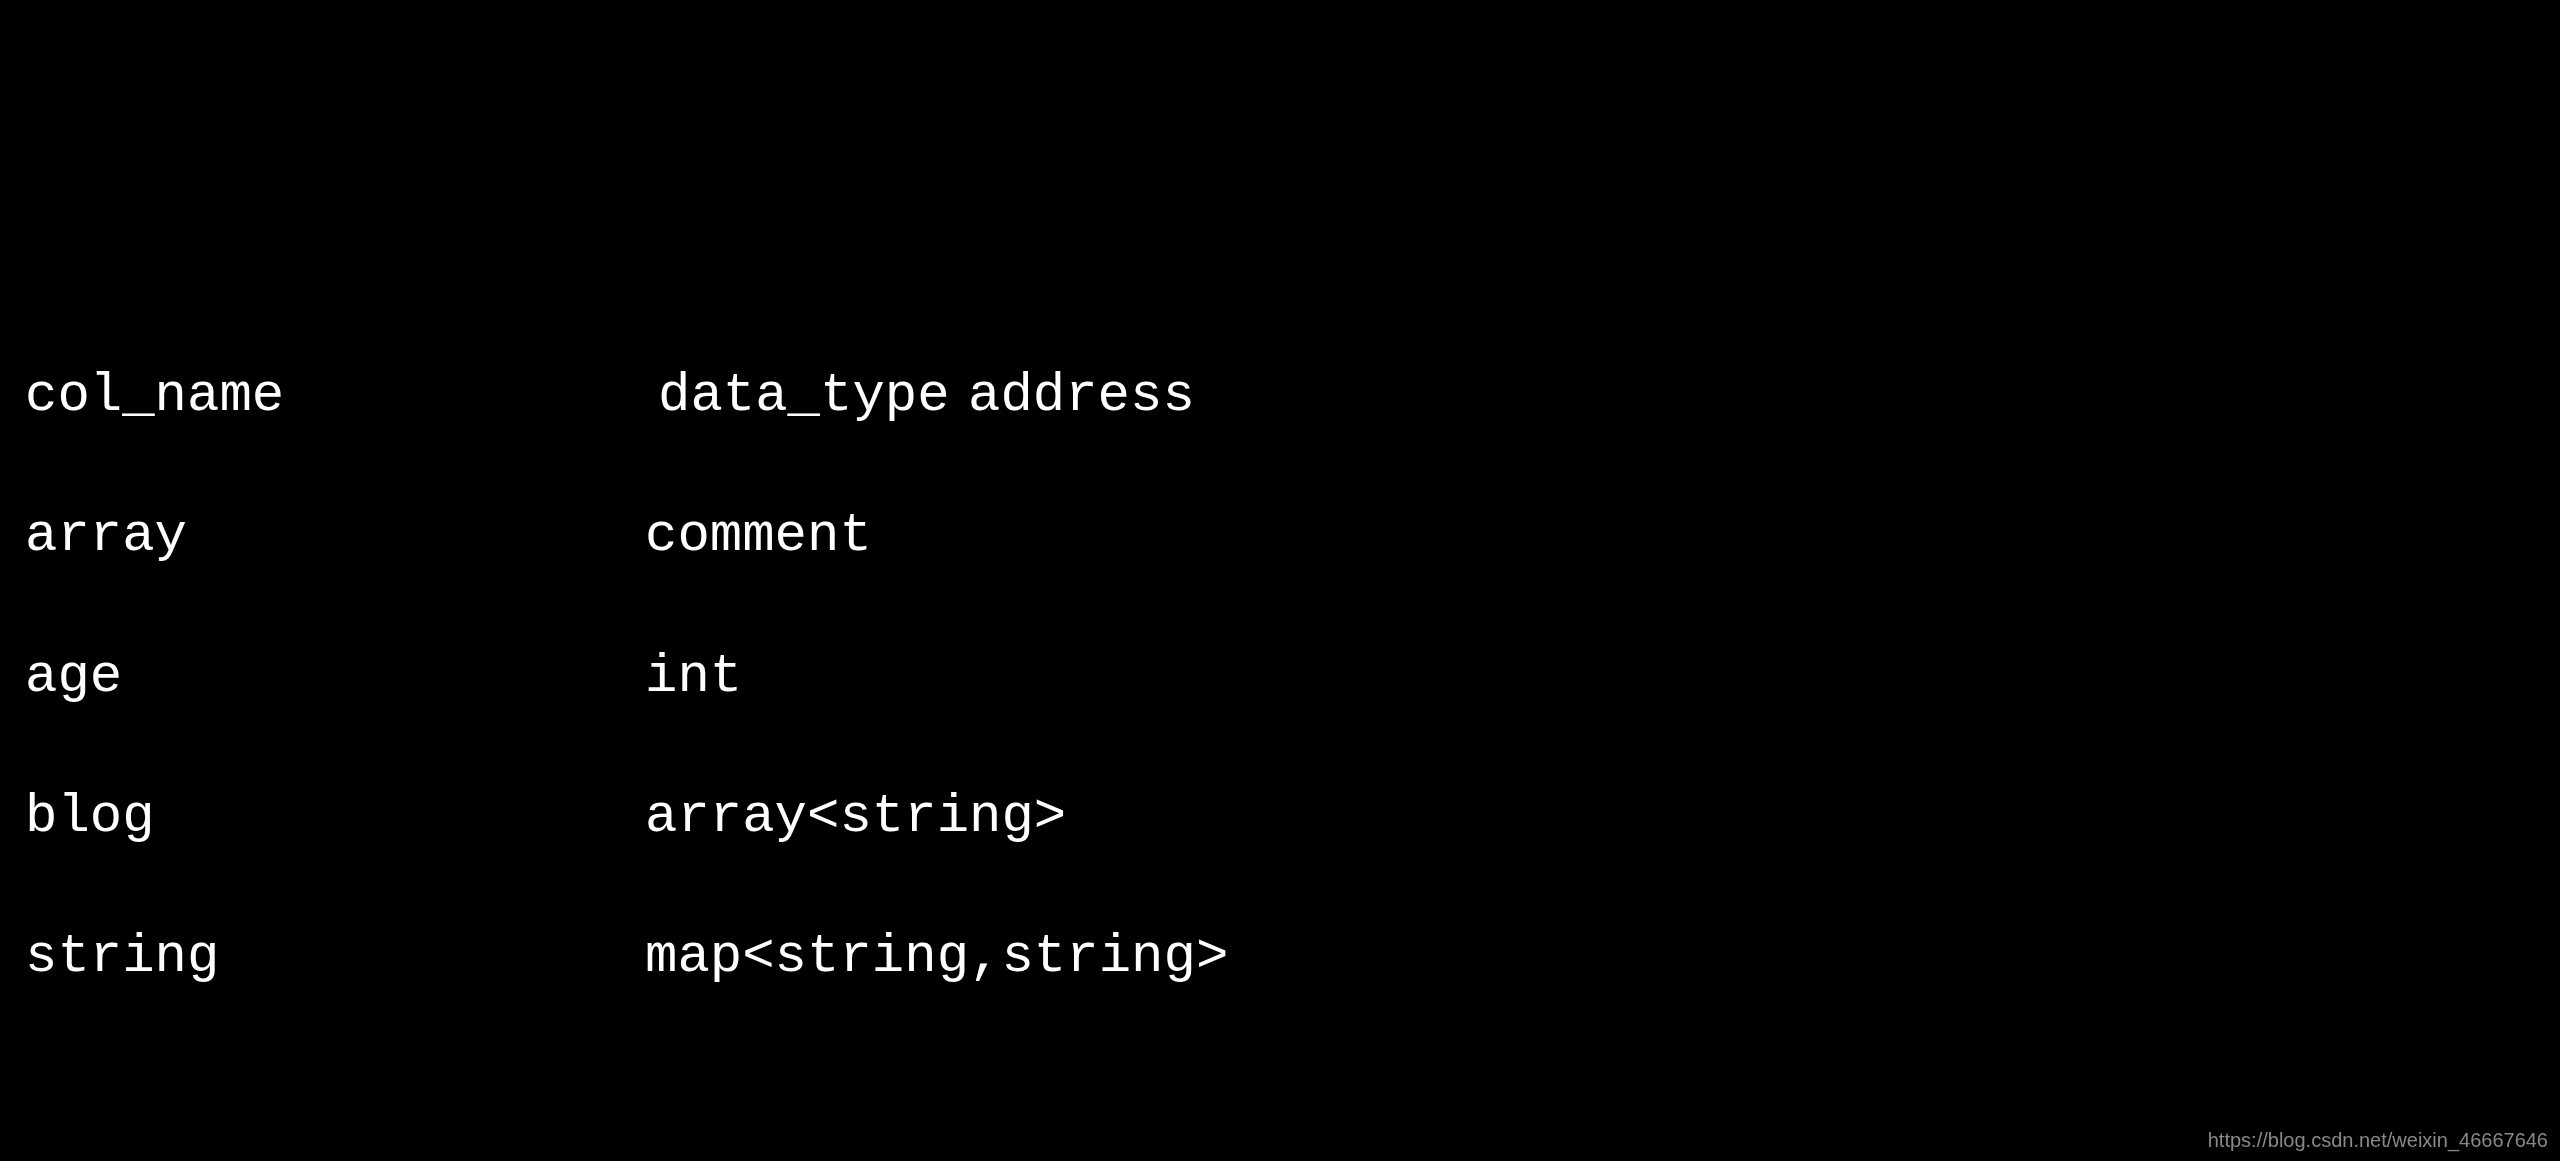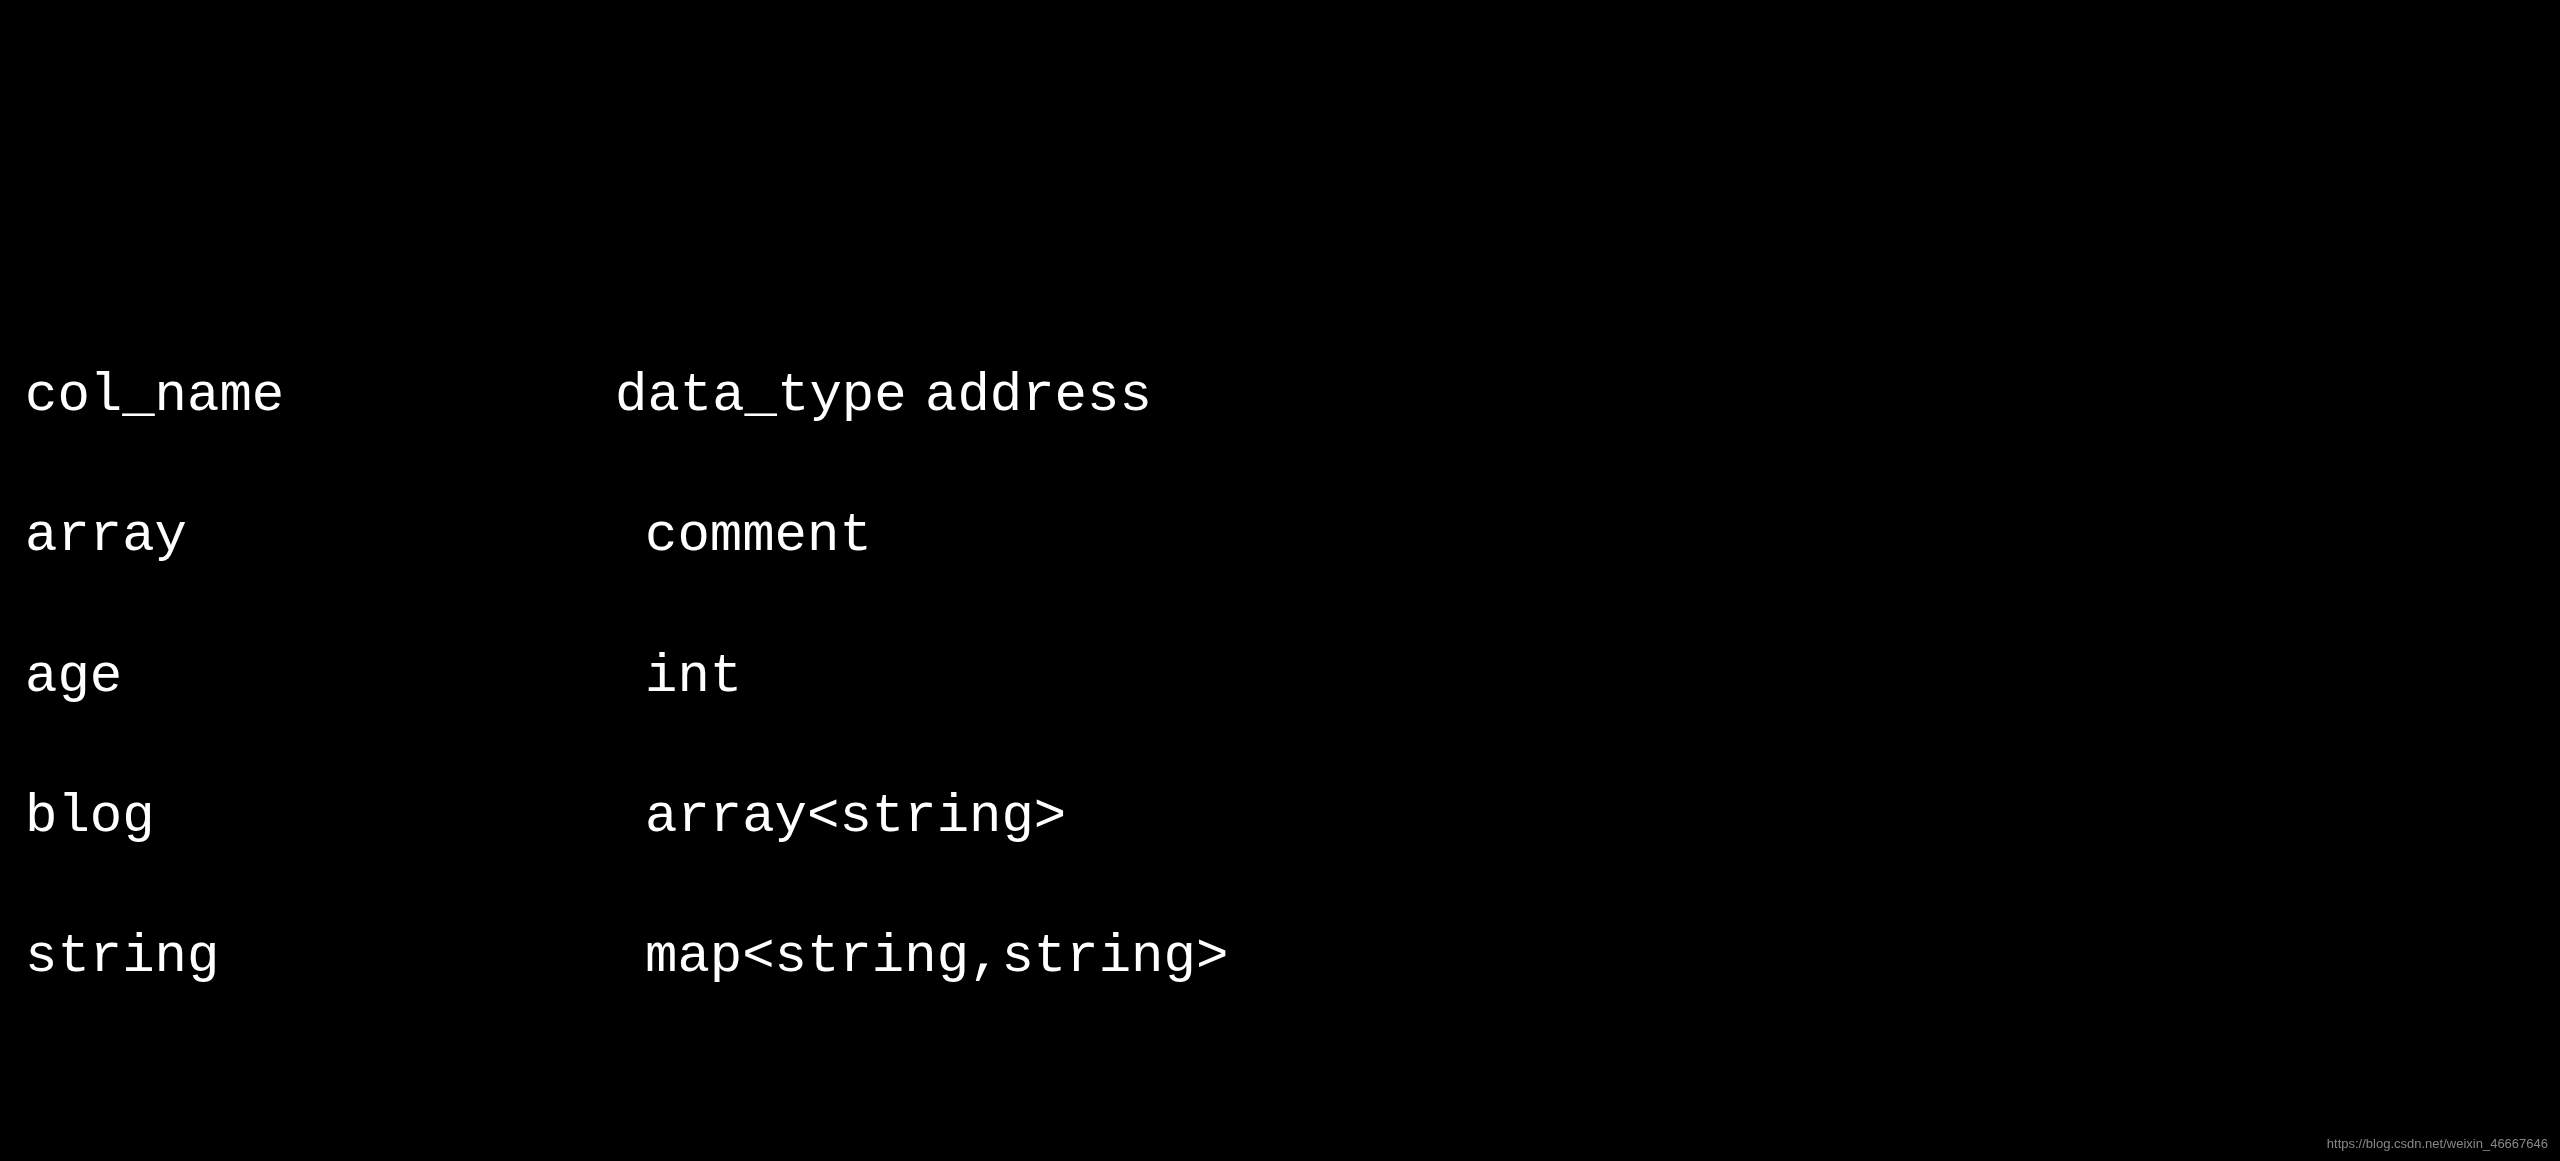--- a/index.html
+++ b/index.html
@@ -22,21 +22,21 @@
     }
     
     .terminal-output {
       white-space: pre;
     }
     
     .watermark {
       position: absolute;
       bottom: 8px;
       right: 12px;
-      font-size: 13px;
+      font-size: 20px;
       color: #888888;
       font-family: Arial, sans-serif;
       white-space: nowrap;
     }
     
     .row {
       display: block;
     }
     
     .col1 {
@@ -51,20 +51,21 @@
     }
     
     .header-row .col1h {
       display: inline-block;
       width: 590px;
     }
     
     .header-row .col2h {
       display: inline-block;
       width: 310px;
+      margin-left: 43px;
     }
     
     .header-row .col3h {
       display: inline-block;
     }
   </style>
 </head>
 <body>
 
 

